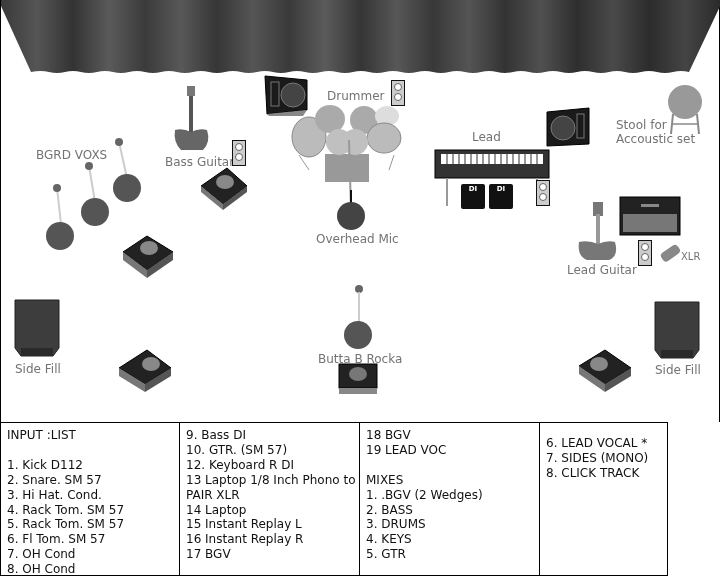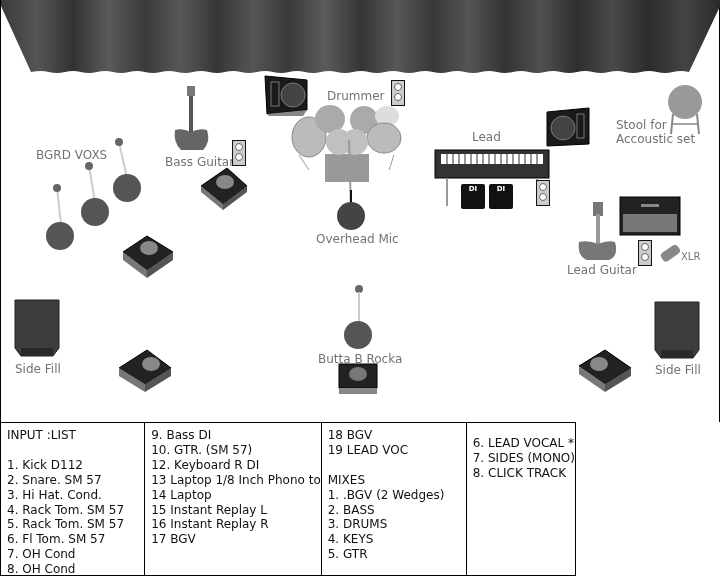--- a/index.html
+++ b/index.html
@@ -4,21 +4,21 @@
 <style>
   html, body { margin:0; padding:0; background:#fff; }
   body { width:720px; height:576px; position:relative; overflow:hidden; font-family:"DejaVu Sans", sans-serif; color:#111; }
   .stage { position:absolute; left:0; top:0; width:720px; height:422px; background:#fff; border-left:1px solid #000; border-right:1px solid #000; box-sizing:border-box; }
   .curtain { position:absolute; left:0; top:0; width:720px; height:74px; }
   .lbl { position:absolute; font-size:12px; line-height:14px; color:#737373; white-space:nowrap; }
   .lbl.small { font-size:10px; font-weight:normal; }
   .obj { position:absolute; }
   .outlet { position:absolute; width:14px; height:26px; background:#ccc; border:1.5px solid #111; box-sizing:border-box; }
   .outlet i { display:block; width:8px; height:8px; border-radius:50%; background:#fff; border:1px solid #666; margin:2px auto 0; box-sizing:border-box; }
-  .table-area { position:absolute; left:0; top:422px; width:576px; height:154px; border:1px solid #000; box-sizing:border-box; display:flex; background:#fff; }
+  .table-area { position:absolute; left:0; top:422px; width:668px; height:154px; border:1px solid #000; box-sizing:border-box; display:flex; background:#fff; }
   .col { border-right:1px solid #000; padding:5px 0 0 6px; box-sizing:border-box; font-size:12px; line-height:14.9px; color:#111; }
   .col:last-child { border-right:none;margin-top:8px; }
   .col div { white-space:nowrap; min-height:14.9px; }
 </style>
 </head>
 <body>
 
 <div class="stage">
 
   <svg class="curtain" viewBox="0 0 720 74">
@@ -235,20 +235,21 @@
     <div>5. Rack Tom. SM 57</div>
     <div>6. Fl Tom. SM 57</div>
     <div>7. OH Cond</div>
     <div>8. OH Cond</div>
   </div>
   <div class="col" style="width:180px">
     <div>9. Bass DI</div>
     <div>10. GTR. (SM 57)</div>
     <div>12. Keyboard R DI</div>
     <div>13 Laptop 1/8 Inch Phono to</div>
+    <div>PAIR XLR</div>
     <div>14 Laptop</div>
     <div>15 Instant Replay L</div>
     <div>16 Instant Replay R</div>
     <div>17 BGV</div>
   </div>
   <div class="col" style="width:180px">
     <div>18 BGV</div>
     <div>19 LEAD VOC</div>
     <div></div>
     <div>MIXES</div>

